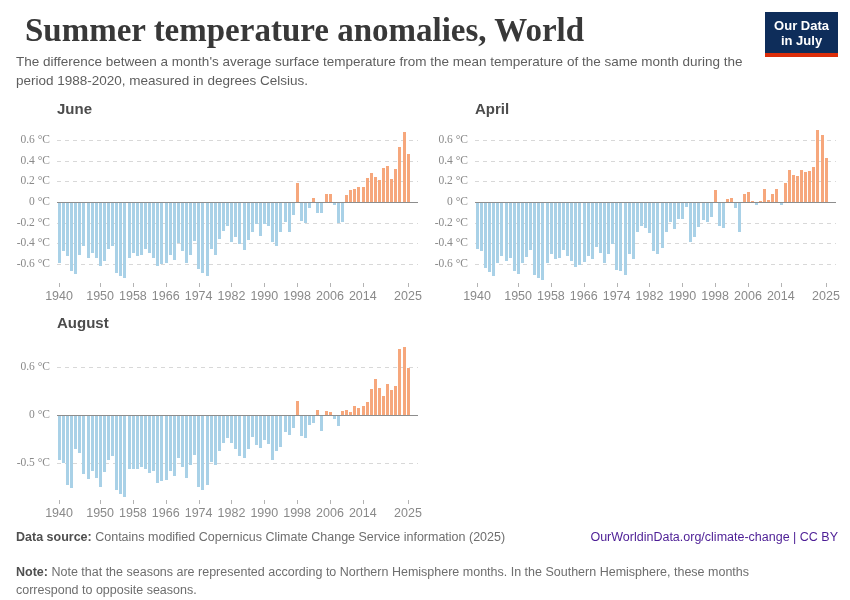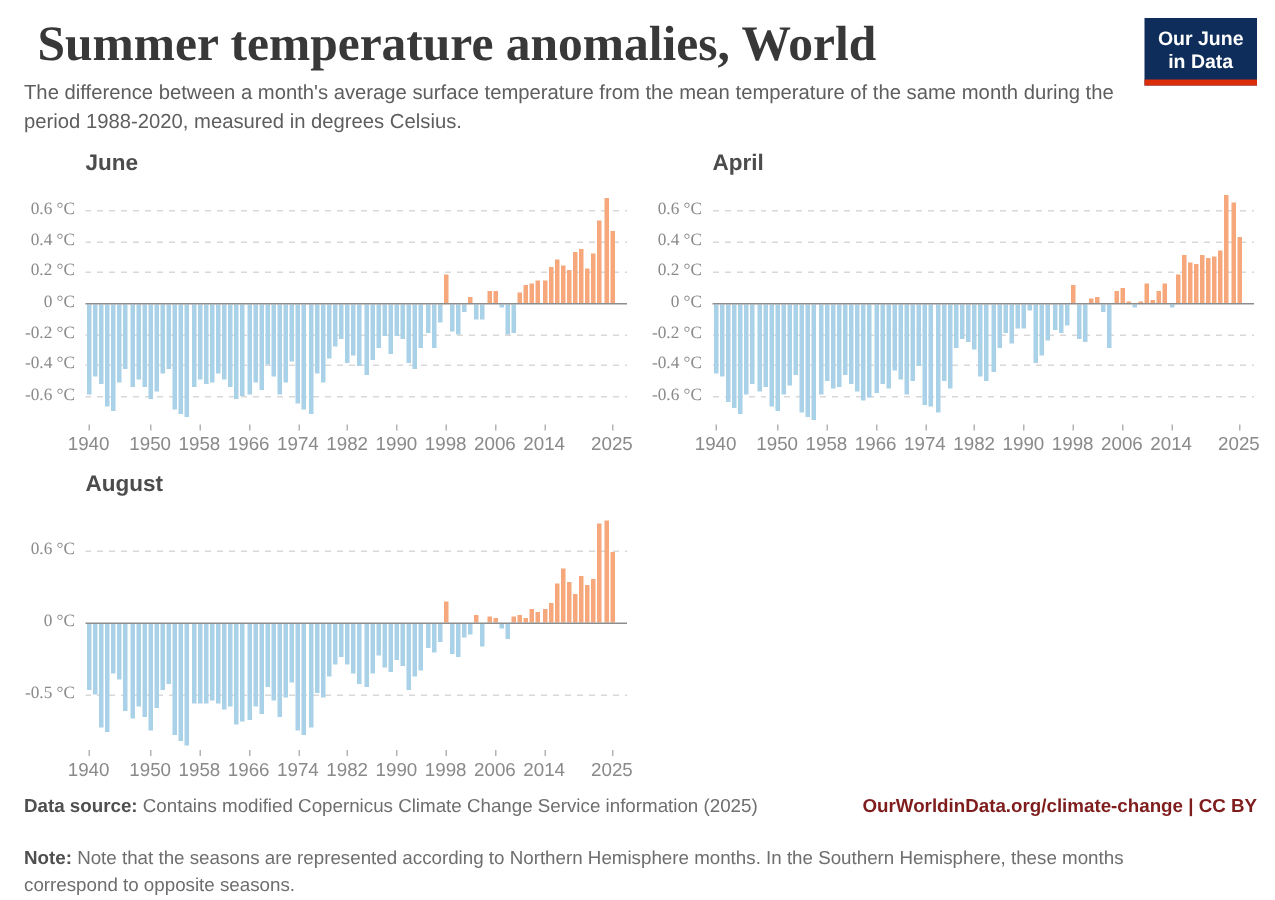--- a/index.html
+++ b/index.html
@@ -50,31 +50,31 @@
   .source-row{
     position:absolute;left:16px;right:12px;top:530px;
     display:flex;justify-content:space-between;align-items:baseline;
     font-size:12.5px;color:#6e6e6e;
   }
   .source-row b, .note b{color:#4f4f4f;}
   .note{
     position:absolute;left:16px;top:550px;width:796px;
     font-size:12.5px;line-height:1.5;color:#6e6e6e;
   }
-  .owid-link{color:#7f1d1d;text-decoration:none;cursor:pointer;font-weight:bold;}
+  .owid-link{color:#4c1d95;text-decoration:none;cursor:pointer;}
 </style>
 </head>
 <body style="--pos: #f6a77c; --neg: #a9d1e7; --navy: #0e2d5a; --red: #dc2d0a;">
 
 <h1 class="page-title">Summer temperature anomalies, World</h1>
 <p class="subtitle">The difference between a month's average surface temperature from the mean temperature of the same month during the period 1988-2020, measured in degrees Celsius.</p>
 
 <div class="logo">
-  <div>Our June</div>
-  <div>in Data</div>
+  <div>Our Data</div>
+  <div>in July</div>
 </div>
 
 <div class="panel" id="p-june">
   <h3>June</h3>
   <div class="plot" style="height: 152px;">
       <div class="gridline" style="top: 9.27px;"></div>
       <span class="ylab" style="top: 9.27px;">0.6 °C</span>
       <div class="gridline" style="top: 29.87px;"></div>
       <span class="ylab" style="top: 29.87px;">0.4 °C</span>
       <div class="gridline" style="top: 50.47px;"></div>

